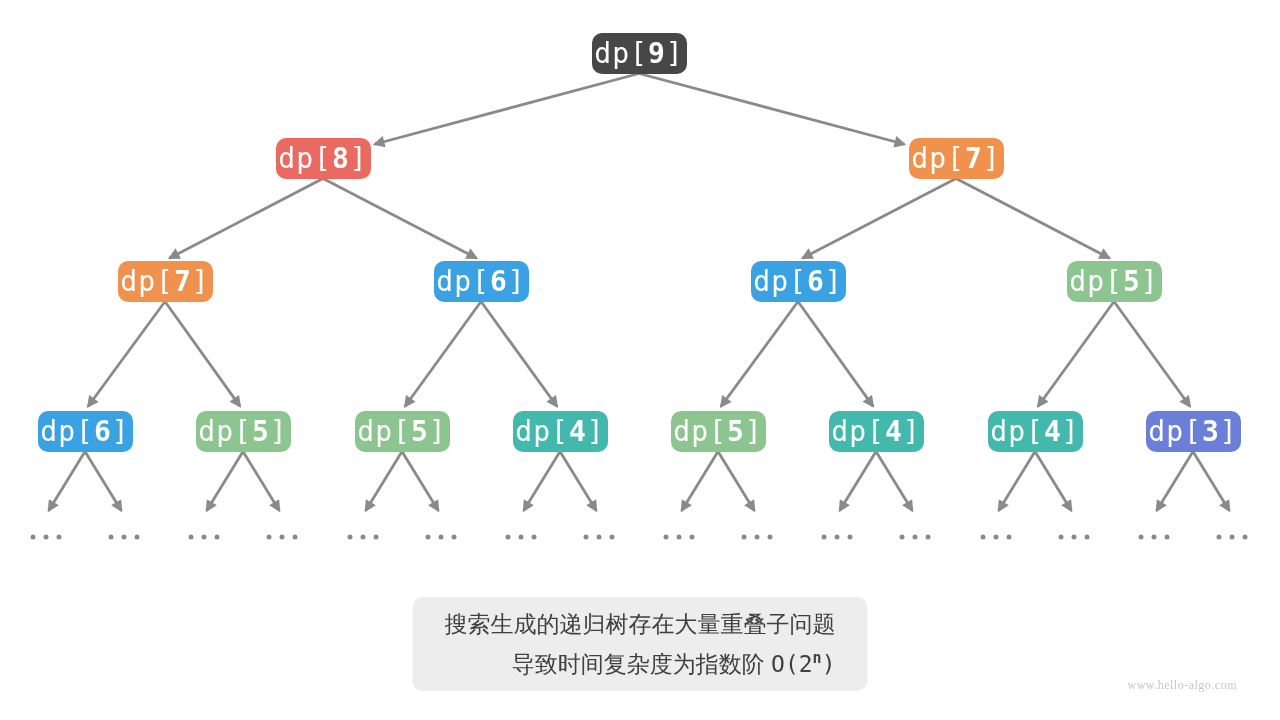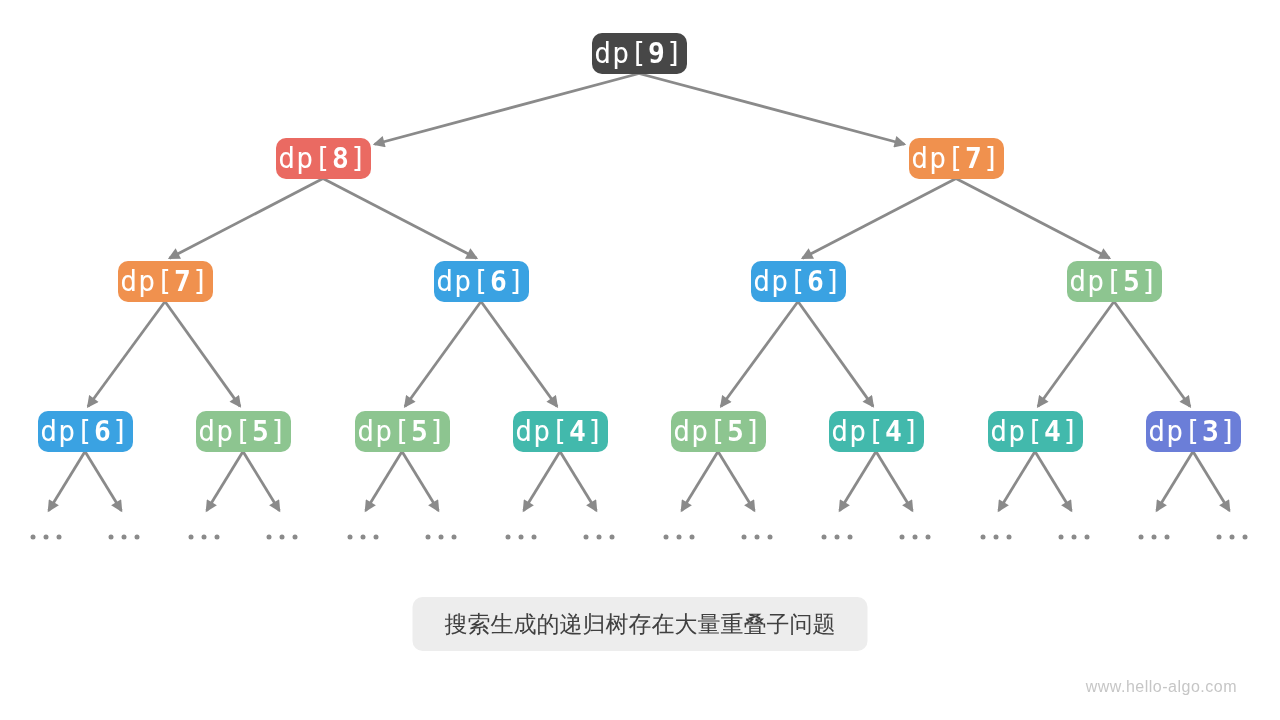--- a/index.html
+++ b/index.html
@@ -13,21 +13,21 @@
   .node b{font-weight:bold;}
   .dots{position:absolute;display:flex;gap:8px;transform:translate(-50%,-50%);}
   .dots i{display:block;width:5px;height:5px;border-radius:50%;background:var(--edge,#8a8a8a);}
   .caption{position:absolute;left:640px;top:597px;transform:translateX(-50%);
            background:var(--cap-bg,#ededed);color:var(--cap-text,#404040);
            border-radius:10px;padding:10px 32px;text-align:right;
            font-size:23px;line-height:34px;white-space:nowrap;}
   .caption .mono{font-family:"DejaVu Sans Mono",monospace;}
   .caption sup{font-family:"DejaVu Sans Mono",monospace;font-weight:bold;font-size:15px;}
   .watermark{position:absolute;right:43px;top:678px;
-             font-family:Liberation Sans, sans-serif;font-size:16px;
+             font-family:Liberation Serif, serif;font-size:12px;
              color:var(--wm,#c6c6c6);letter-spacing:0.5px;}
 </style>
 </head>
 <body>
 
 <div id="stage">
   <svg id="edge-layer" width="1280" height="720">
     <defs>
       <marker id="arrowhead" viewBox="0 0 10 10" refX="8.5" refY="5" markerWidth="4.6" markerHeight="4.2" orient="auto">
         <path d="M 0 0 L 10 5 L 0 10 Z" fill="#8a8a8a"></path>
@@ -60,20 +60,21 @@
       <line x1="876" y1="451.5" x2="839.6167425641021" y2="510.7394063379364" stroke="#8a8a8a" stroke-width="2.8" marker-end="url(#arrowhead)"></line>
       <line x1="876" y1="451.5" x2="912.3832574358979" y2="510.7394063379364" stroke="#8a8a8a" stroke-width="2.8" marker-end="url(#arrowhead)"></line>
       <line x1="1035" y1="451.5" x2="998.6167425641021" y2="510.7394063379364" stroke="#8a8a8a" stroke-width="2.8" marker-end="url(#arrowhead)"></line>
       <line x1="1035" y1="451.5" x2="1071.383257435898" y2="510.7394063379364" stroke="#8a8a8a" stroke-width="2.8" marker-end="url(#arrowhead)"></line>
       <line x1="1193" y1="451.5" x2="1156.616742564102" y2="510.7394063379364" stroke="#8a8a8a" stroke-width="2.8" marker-end="url(#arrowhead)"></line>
       <line x1="1193" y1="451.5" x2="1229.383257435898" y2="510.7394063379364" stroke="#8a8a8a" stroke-width="2.8" marker-end="url(#arrowhead)"></line>
     </svg>
 
   <div class="caption">
     <div>搜索生成的递归树存在大量重叠子问题</div>
+    <div><span>导致时间复杂度为指数阶 </span><span class="mono">O(2</span><sup>n</sup><span class="mono">)</span></div>
   </div>
 
   <div class="watermark">www.hello-algo.com</div>
 <div class="node" style="left: 591.5px; top: 32.5px; border-radius: 10px; background: rgb(71, 71, 71);">
       <span>dp[</span>
       <b>9</b>
       <span>]</span>
     </div>
     <div class="node" style="left: 275.5px; top: 137.5px; border-radius: 10px; background: rgb(234, 106, 98);">
       <span>dp[</span>

